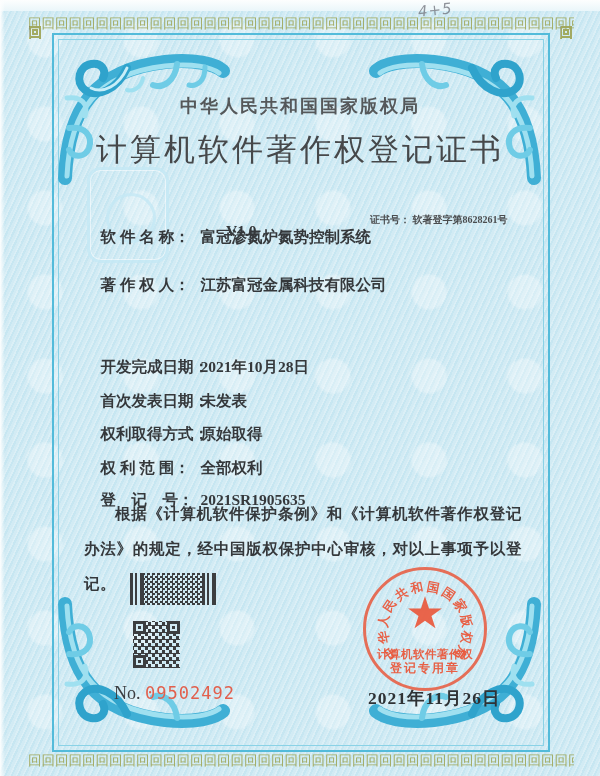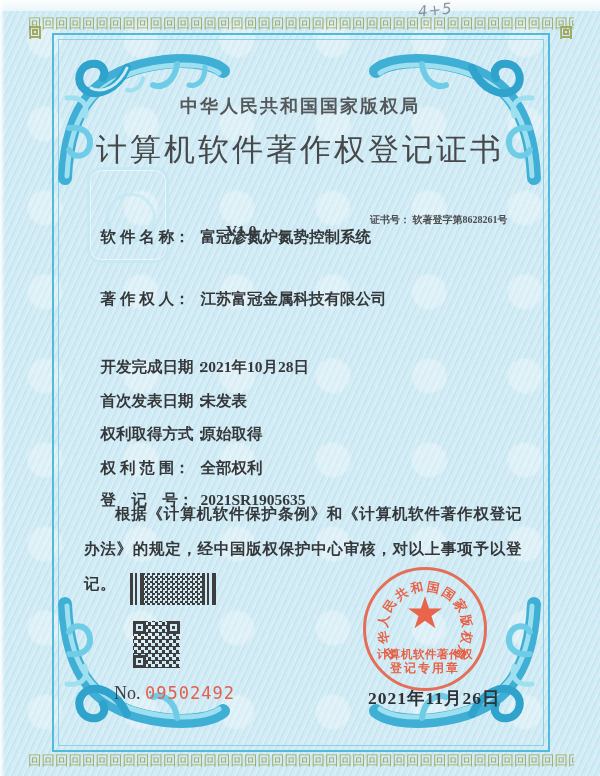--- a/index.html
+++ b/index.html
@@ -70,21 +70,21 @@
   .cert-no{
     position:absolute;left:370px;top:173px;font-size:10px;font-weight:bold;color:#4a4c4e;
     white-space:pre;
     margin-top:40px;
   }
 
   
   .field{position:absolute;left:85px;font-size:15.5px;font-weight:bold;color:#35383b;white-space:pre;}
   .flabel{display:inline-block;width:100px;}
   .fvalue{display:inline-block;margin-top:7px;}
-  .r1{top:202px;} .v2{top:222px;left:190px;margin-left:36px;} .r2{top:264px;}
+  .r1{top:202px;} .v2{top:222px;left:190px;margin-left:36px;} .r2{top:250px;}
   .r3{top:332px;} .r4{top:366px;} .r5{top:399px;} .r6{top:433px;} .r7{top:466px;}
 
   .statement{
     position:absolute;left:84px;top:496px;width:438px;margin:0;
     font-size:15.5px;font-weight:bold;color:#35383b;line-height:35px;
     text-indent:2em;letter-spacing:0.5px;text-align:justify;
   }
 
   
   .barcode{

